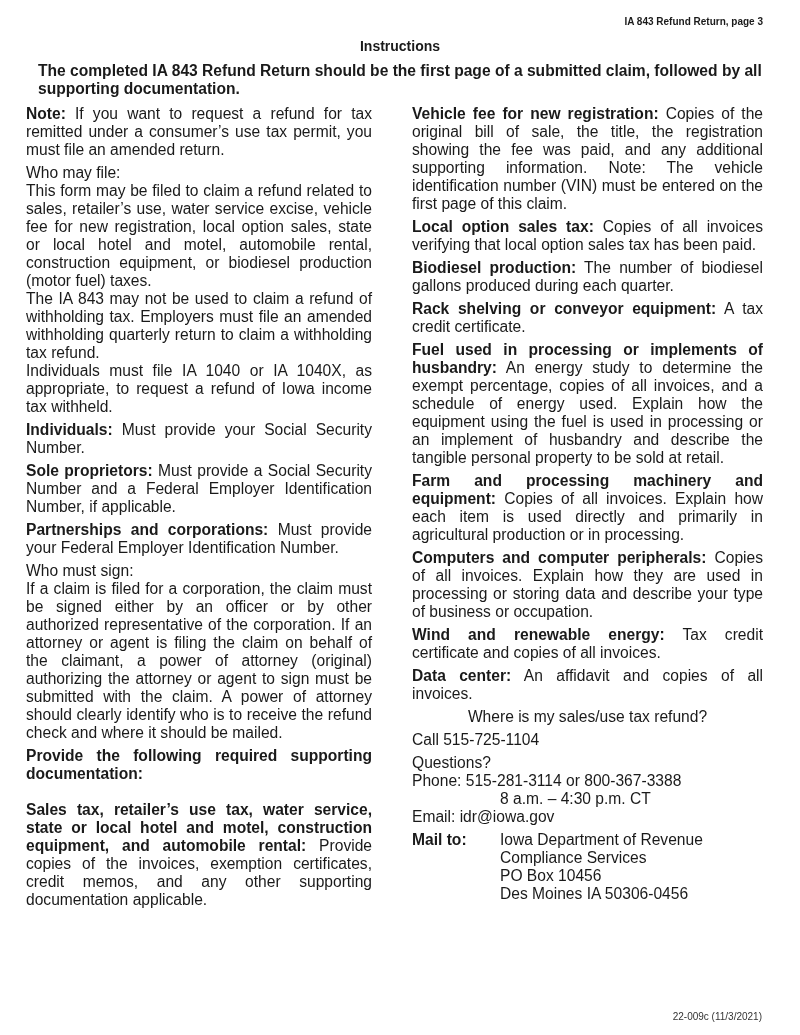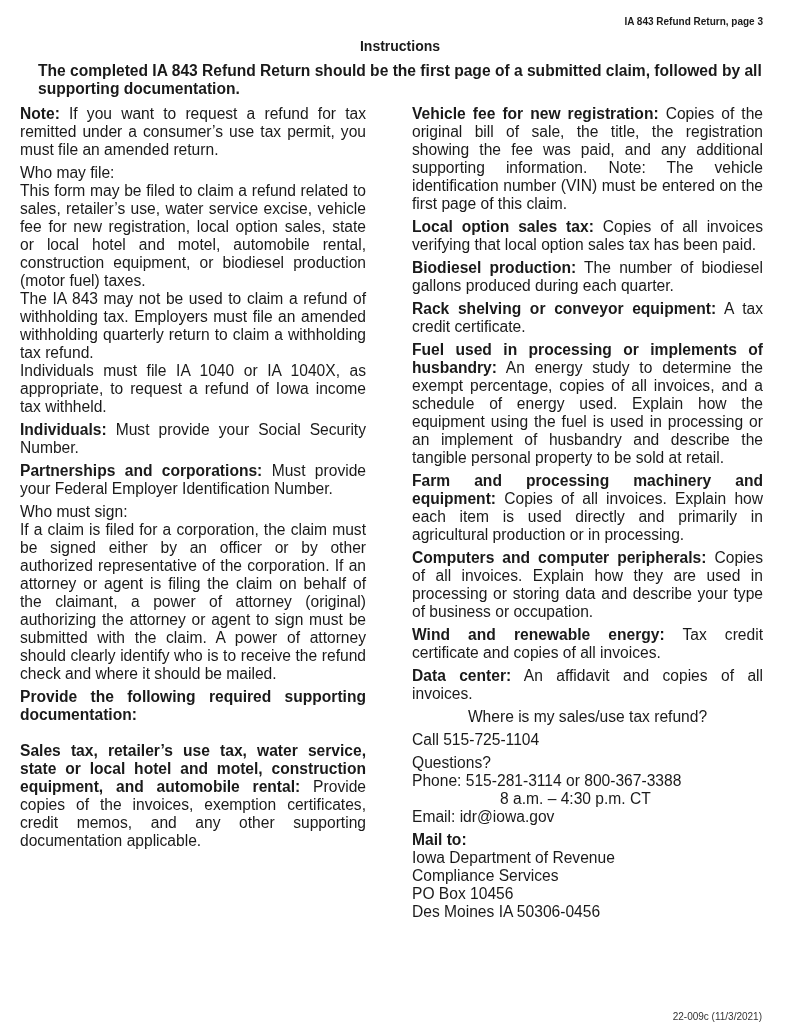--- a/index.html
+++ b/index.html
@@ -39,21 +39,21 @@
       width: 730px;
       font-weight: bold;
       font-size: 15.6px;
       line-height: 18px;
     }
     .col {
       position: absolute;
       top: 105px;
       width: 346px;
     }
-    .col-left { left: 20px; }
+    .col-left { left: 26px; }
     .col-right { left: 412px; width: 351px; }
     .para {
       text-align: justify;
       margin-bottom: 5px;
     }
     .para.tight { margin-bottom: 0; }
     .heading {
       font-weight: normal;
       margin-bottom: 0;
       text-align: left;
@@ -62,21 +62,20 @@
     .head-block {
       font-weight: bold;
       text-align: justify;
       margin-bottom: 18px;
     }
     .contact-line { text-align: left; }
     .indent-line { padding-left: 88px; }
     .mail-row {
       display: flex;
       margin-top: 5px;
-      flex-direction: column;
     }
     .mail-label {
       font-weight: bold;
       width: 88px;
       flex-shrink: 0;
     }
     .mail-lines div { line-height: 18px; }
     .footer-code {
       position: absolute;
       top: 1008px;
@@ -95,20 +94,21 @@
 <div class="col col-left">
   <p class="para"><span class="b">Note:</span><span> If you want to request a refund for tax remitted under a consumer’s use tax permit, you must file an amended return.</span></p>
 
   <div class="heading">Who may file:</div>
   <p class="para tight">This form may be filed to claim a refund related to sales, retailer’s use, water service excise, vehicle fee for new registration, local option sales, state or local hotel and motel, automobile rental, construction equipment, or biodiesel production (motor fuel) taxes.</p>
   <p class="para tight">The IA 843 may not be used to claim a refund of withholding tax. Employers must file an amended withholding quarterly return to claim a withholding tax refund.</p>
   <p class="para">Individuals must file IA 1040 or IA 1040X, as appropriate, to request a refund of Iowa income tax withheld.</p>
 
   <p class="para"><span class="b">Individuals:</span><span> Must provide your Social Security Number.</span></p>
 
+  <p class="para"><span class="b">Sole proprietors:</span><span> Must provide a Social Security Number and a Federal Employer Identification Number, if applicable.</span></p>
 
   <p class="para"><span class="b">Partnerships and corporations:</span><span> Must provide your Federal Employer Identification Number.</span></p>
 
   <div class="heading">Who must sign:</div>
   <p class="para">If a claim is filed for a corporation, the claim must be signed either by an officer or by other authorized representative of the corporation. If an attorney or agent is filing the claim on behalf of the claimant, a power of attorney (original) authorizing the attorney or agent to sign must be submitted with the claim. A power of attorney should clearly identify who is to receive the refund check and where it should be mailed.</p>
 
   <p class="head-block">Provide the following required supporting documentation:</p>
 
   <p class="para"><span class="b">Sales tax, retailer’s use tax, water service, state or local hotel and motel, construction equipment, and automobile rental:</span><span> Provide copies of the invoices, exemption certificates, credit memos, and any other supporting documentation applicable.</span></p>
 </div>

